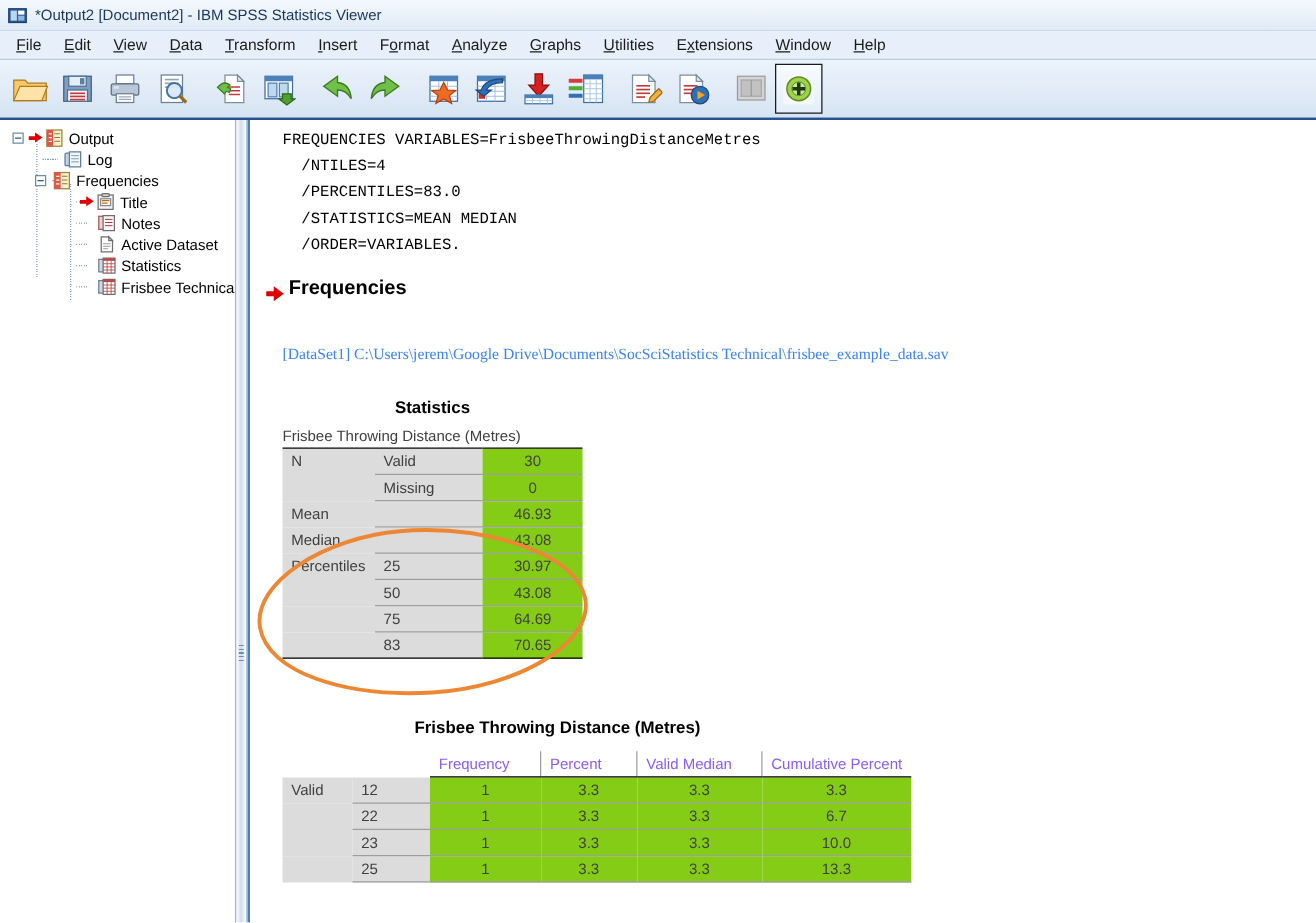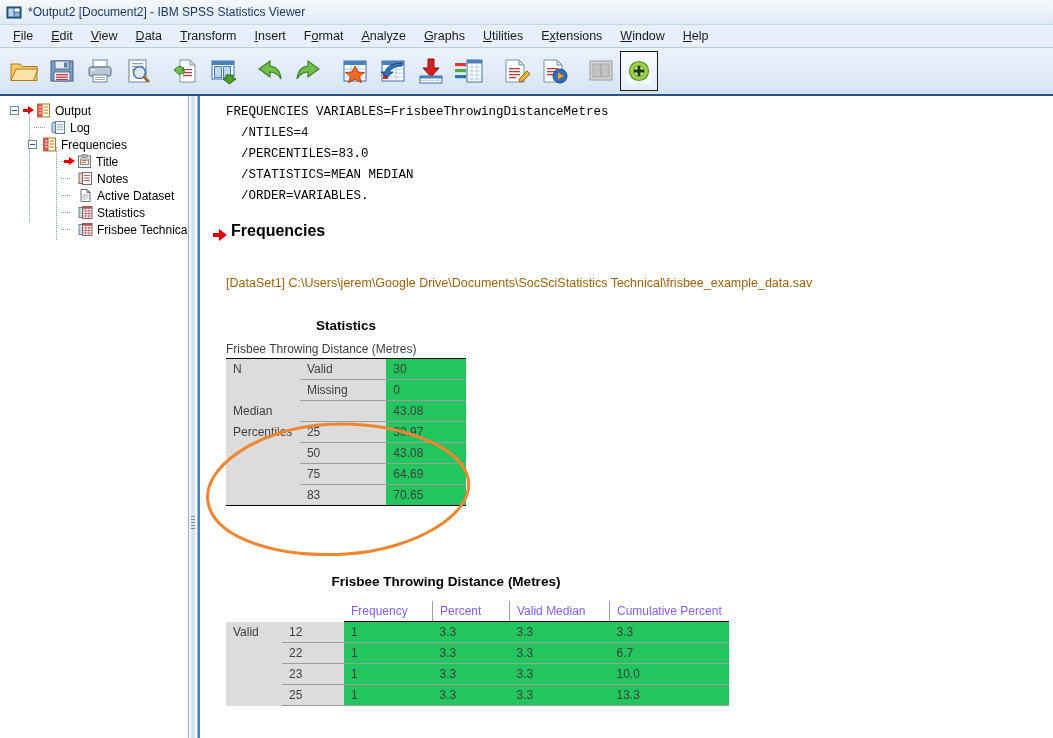--- a/index.html
+++ b/index.html
@@ -225,23 +225,23 @@
 
   h2.section {
     font-family: "Liberation Sans", sans-serif;
     font-size: 16px;
     font-weight: bold;
     margin: 0;
     color: #000;
   }
 
   .datasetline {
-    font-family: Liberation Sans, sans-serif;
+    font-family: Liberation Serif, serif;
     font-size: 12.5px;
-    color: #a16207;
+    color: #3b82f6;
     white-space: pre;
   }
 
   
   .tbl-title {
     font-weight: bold;
     font-size: 13.5px;
     text-align: center;
     color: #000;
   }
@@ -255,21 +255,21 @@
     color: #404040;
     background: #fff;
   }
   table.spss td, table.spss th {
     padding: 3px 7px;
     font-weight: normal;
     white-space: nowrap;
     vertical-align: middle;
   }
   .rowhdr { background: #dcdcdc; color: #404040; }
-  .cell   { background: #22c55e; text-align: left; color: #404040; }
+  .cell   { background: #84cc16; text-align: center; color: #404040; }
   .ruleb  { border-bottom: 1px solid #9e9e9e; }
   .rulebt { border-bottom: 1px solid #000000; }
   .rulet  { border-top: 1px solid #000000; }
   .ruler  { border-right: 1px solid #9e9e9e; }
   .colhdr { text-align: left; color: #8b5cf6; vertical-align: bottom; }
 
   
   #ellipse-anno {
     position: absolute;
     pointer-events: none;
@@ -700,20 +700,25 @@
               <td class="rowhdr rulet" style="width:60px;">N</td>
               <td class="rowhdr rulet ruleb" style="width:78px;">Valid</td>
               <td class="cell rulet ruleb" style="width:72px;">30</td>
             </tr>
             <tr>
               <td class="rowhdr"></td>
               <td class="rowhdr ruleb">Missing</td>
               <td class="cell ruleb">0</td>
             </tr>
             <tr>
+              <td class="rowhdr">Mean</td>
+              <td class="rowhdr ruleb"></td>
+              <td class="cell ruleb">46.93</td>
+            </tr>
+            <tr>
               <td class="rowhdr">Median</td>
               <td class="rowhdr ruleb"></td>
               <td class="cell ruleb">43.08</td>
             </tr>
             <tr>
               <td class="rowhdr">Percentiles</td>
               <td class="rowhdr ruleb">25</td>
               <td class="cell ruleb">30.97</td>
             </tr>
             <tr>

